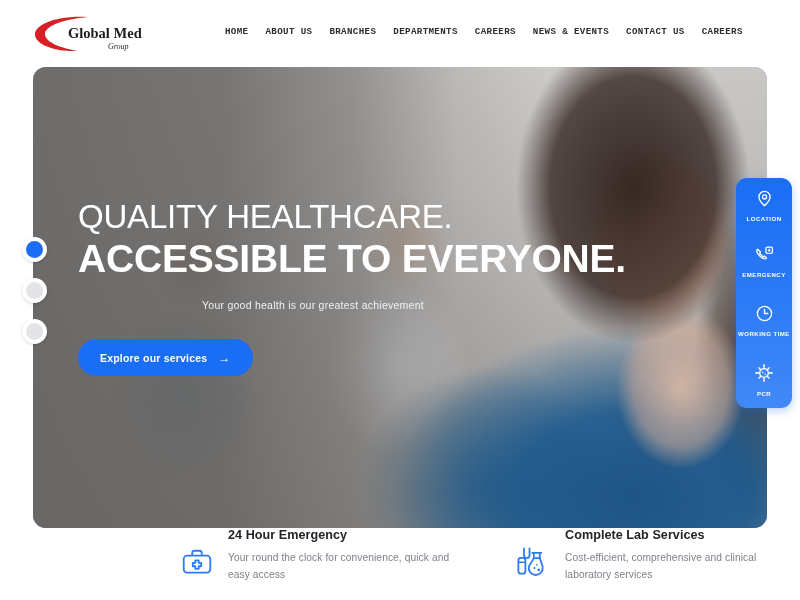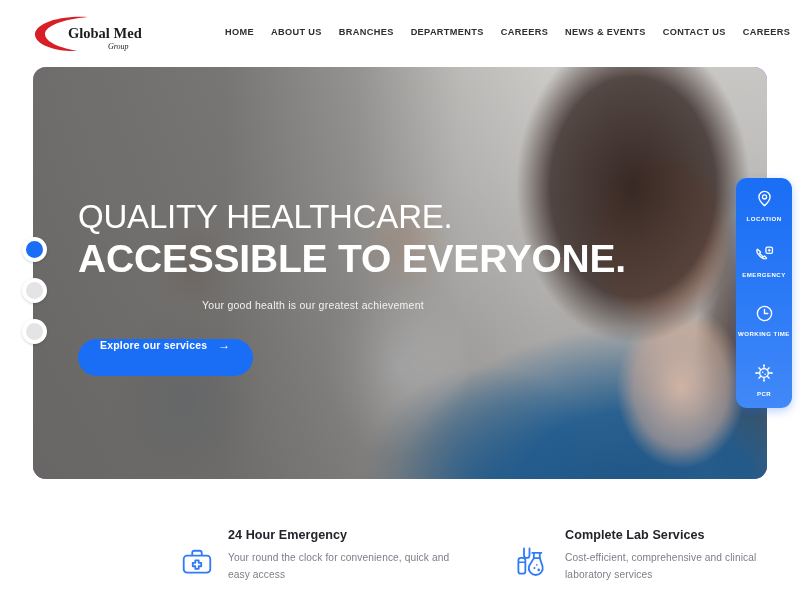--- a/index.html
+++ b/index.html
@@ -40,37 +40,38 @@
   .logo svg { display: block; }
 
   .nav {
     position: absolute;
     left: 225px;
     top: 26px;
     display: flex;
     align-items: flex-start;
     gap: 17px;
     white-space: nowrap;
+    font-family: Liberation Mono, monospace;
   }
   .nav-item {
     font-size: 9.2px;
     font-weight: bold;
     letter-spacing: 0.35px;
     color: #2e2e33;
     text-decoration: none;
     line-height: 12px;
   }
 
   
   .hero {
     position: absolute;
     left: 33px;
     top: 67px;
     width: 734px;
-    height: 412px;
+    height: 461px;
     border-radius: 13px;
     overflow: hidden;
     background: #8b5cf6;
   }
 
   
   .hero-photo {
     position: absolute;
     inset: 0;
     background:
@@ -137,21 +138,21 @@
     margin-top: 20px;
     font-size: 10.5px;
     color: #f2f2f2;
     letter-spacing: 0.25px;
     font-weight: 500;
     text-align: center;
   }
   .hero-cta {
     margin-top: 28px;
     display: inline-flex;
-    align-items: flex-start;
+    align-items: center;
     gap: 11px;
     height: 37px;
     padding: 0 22px;
     border: none;
     border-radius: 19px;
     background: #1a6ef5;
     color: #ffffff;
     font-family: "Liberation Sans", sans-serif;
     font-size: 10.5px;
     font-weight: bold;

